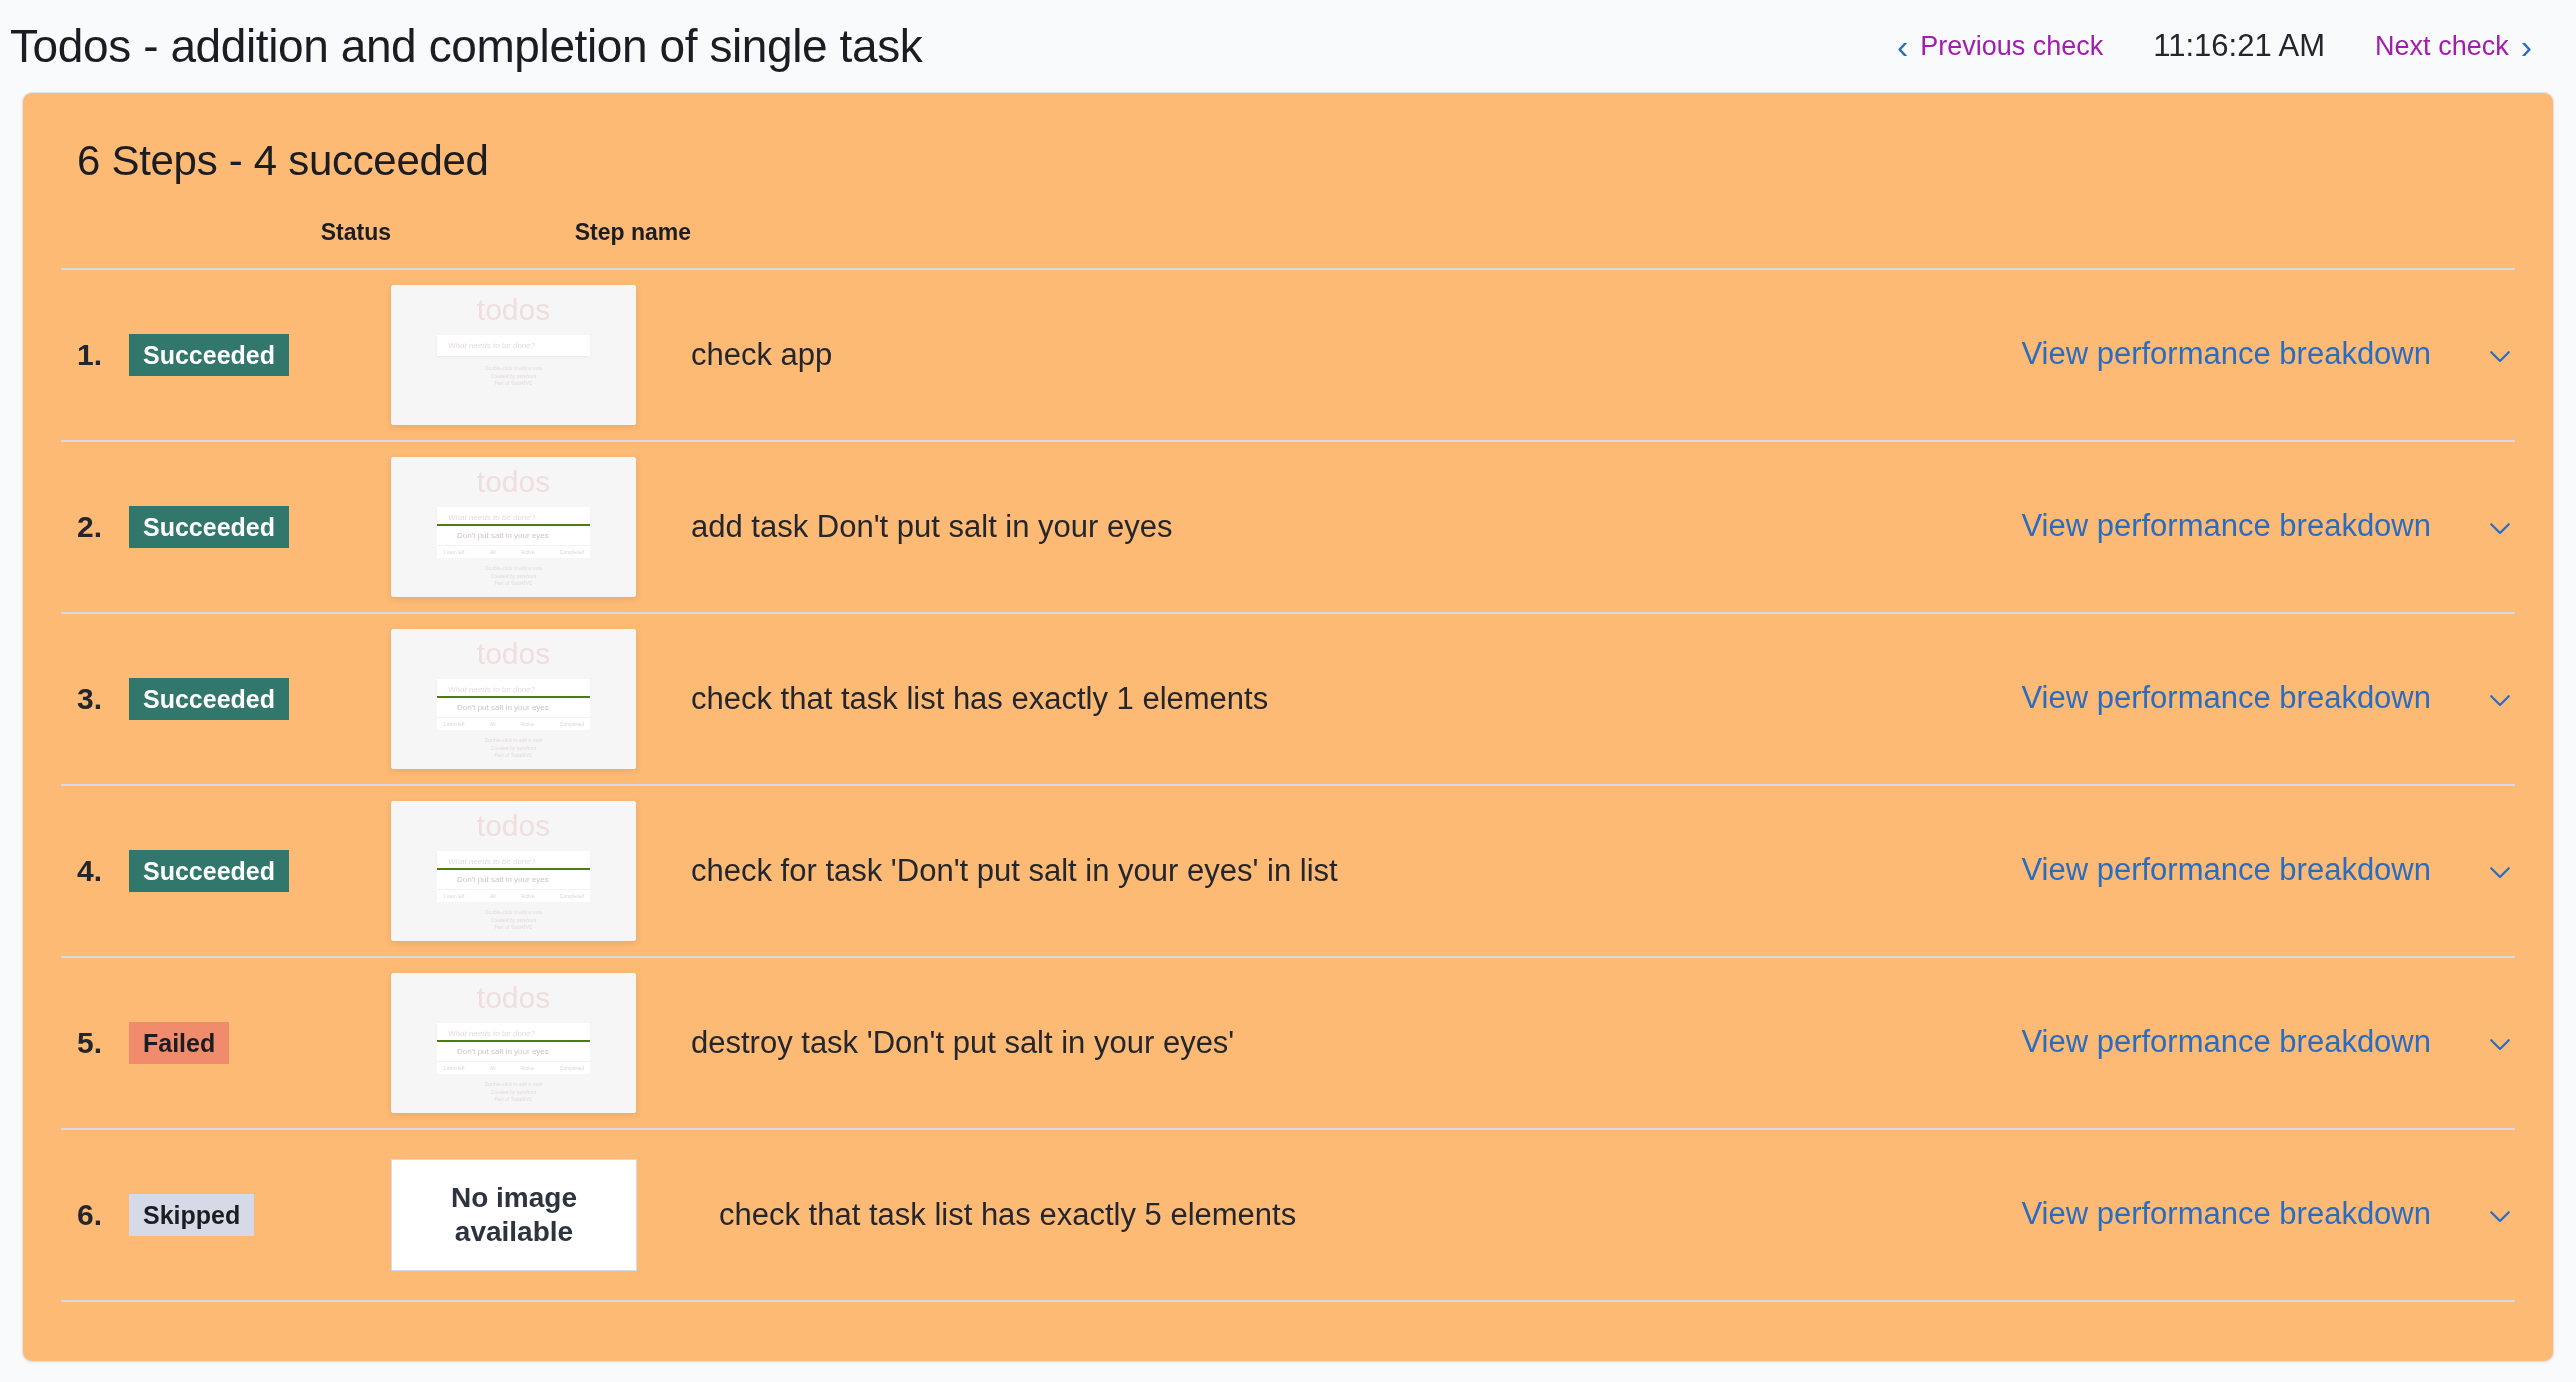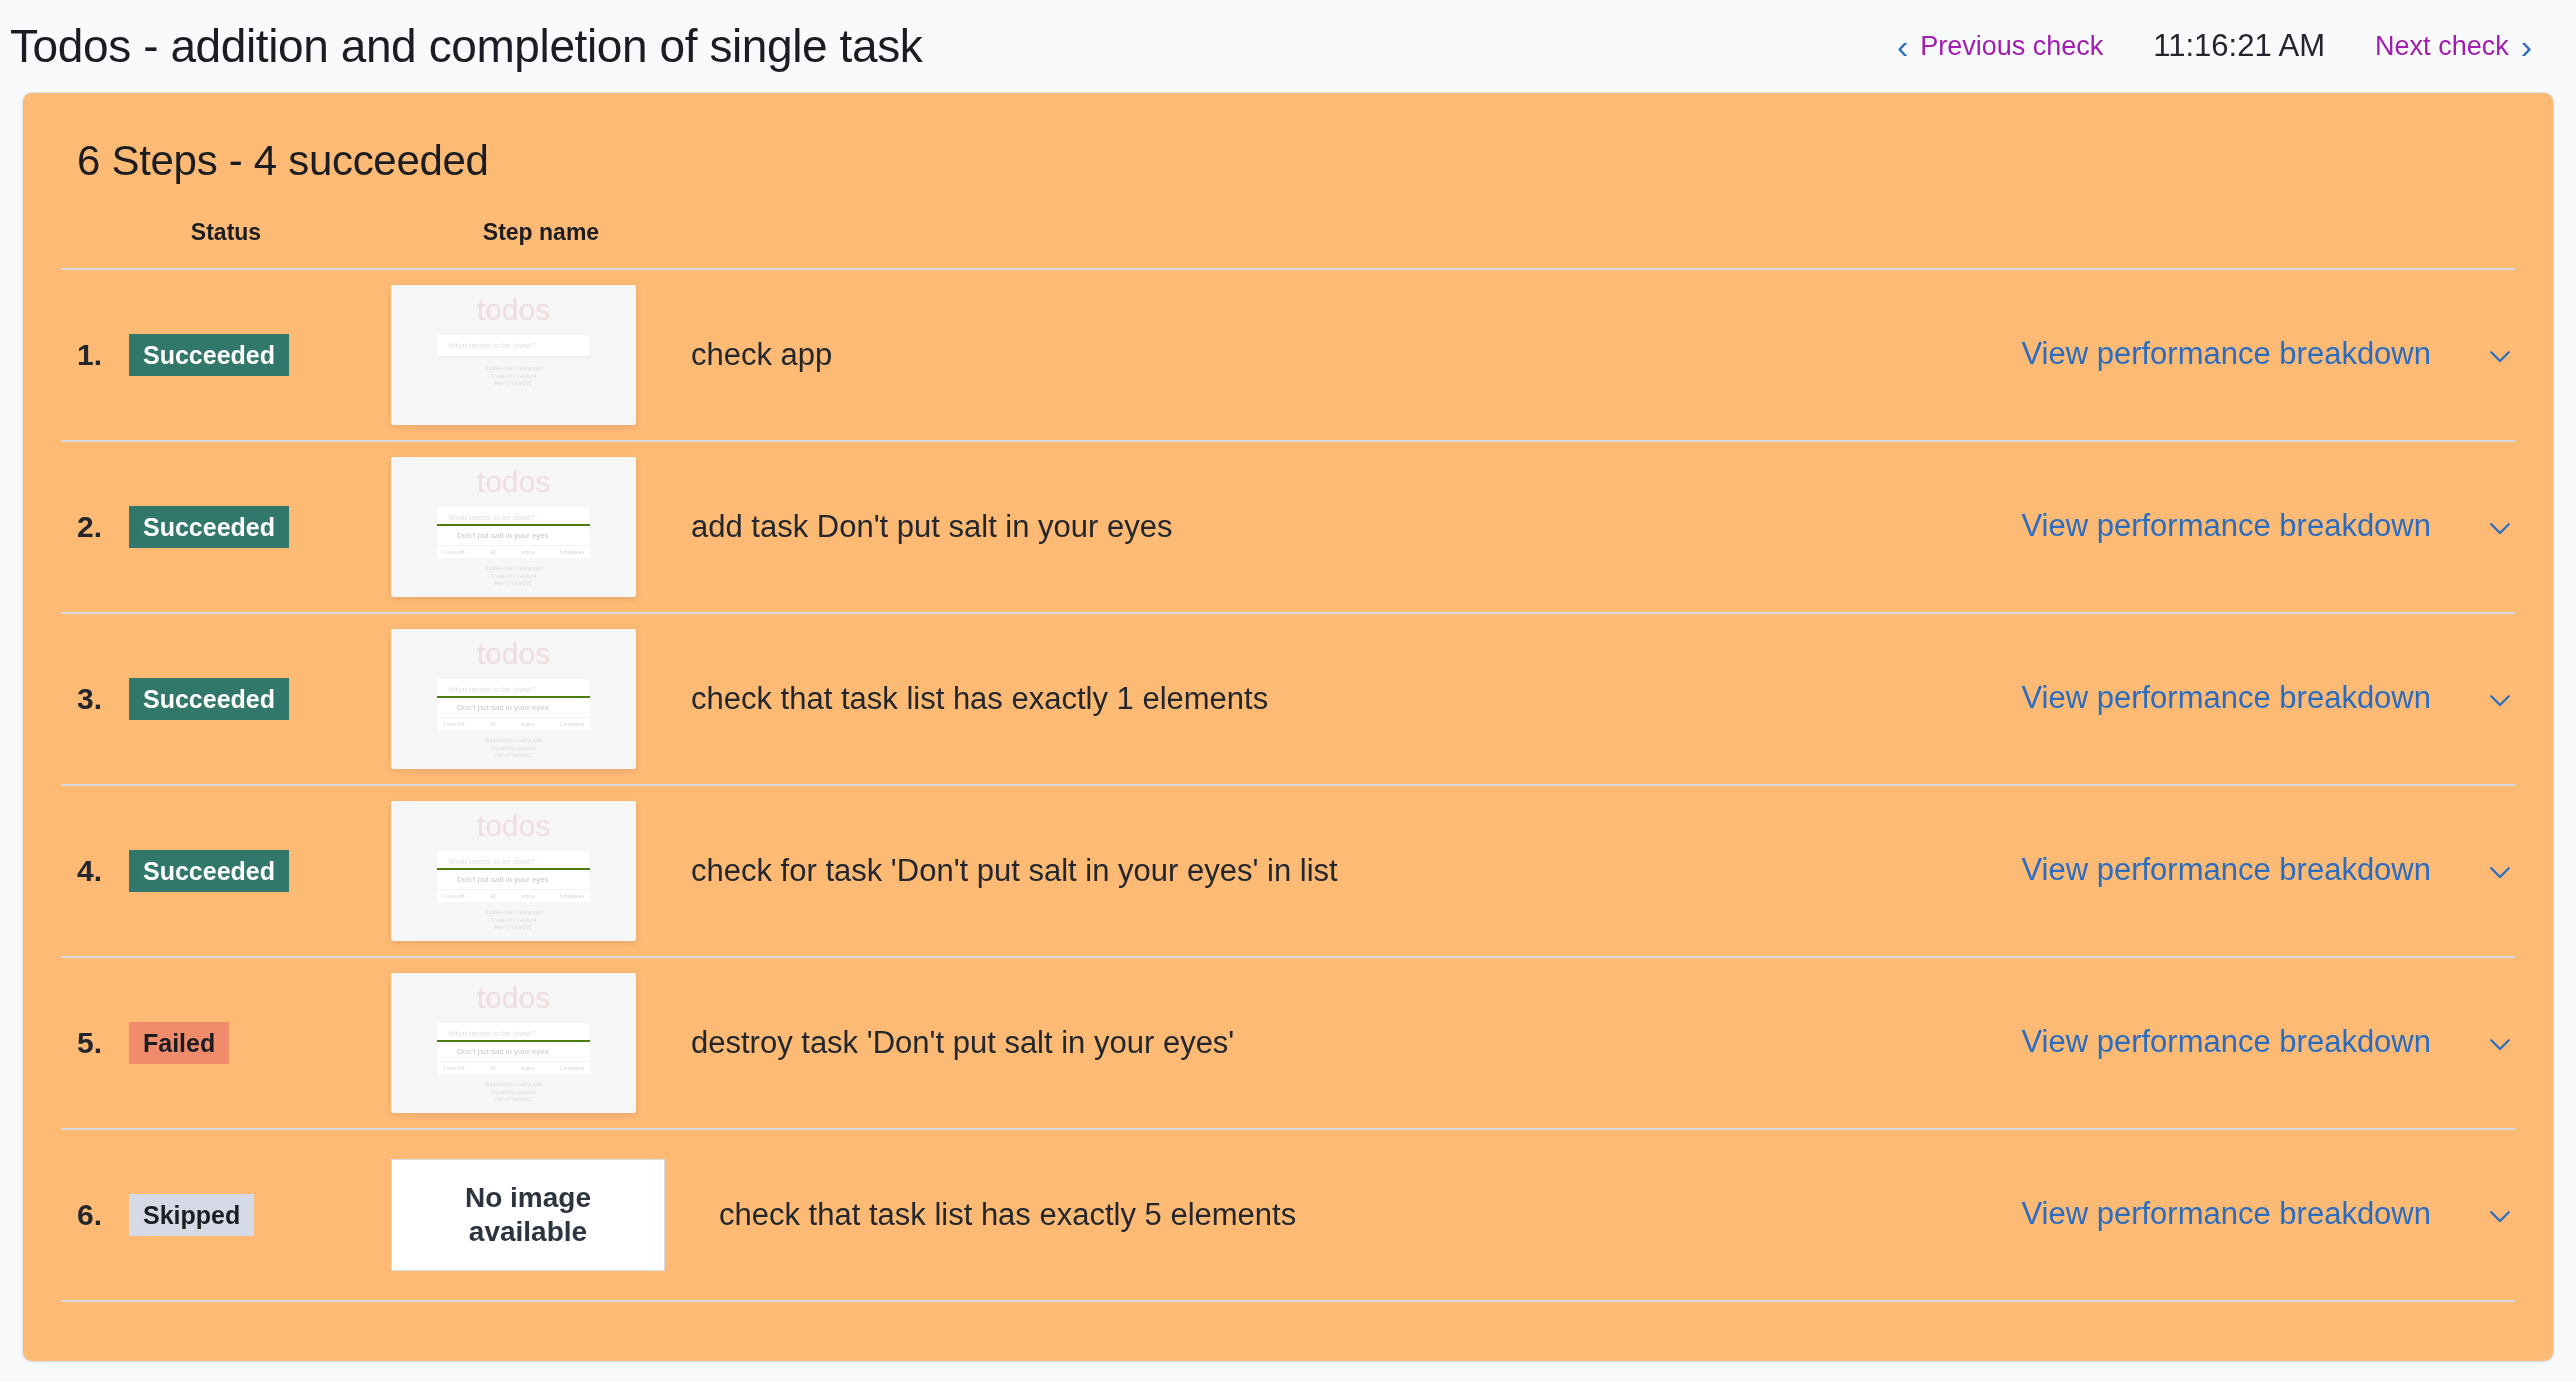--- a/index.html
+++ b/index.html
@@ -76,21 +76,21 @@
     letter-spacing: -0.3px;
   }
 
   
   table.steps {
     width: 100%;
     border-collapse: collapse;
     margin-top: 34px;
   }
   table.steps th {
-    text-align: center;
+    text-align: right;
     font-size: 23px;
     font-weight: bold;
     color: #1b1d23;
     padding: 0 0 22px 0;
     border-bottom: 2px solid #d6dae6;
   }
   th.col-status { width: 330px; padding-left: 16px; }
   th.col-stepname { width: 300px; }
   th.col-blank {}
   th.col-actions {}
@@ -203,21 +203,21 @@
     position: absolute;
     left: 0; right: 0;
     text-align: center;
     line-height: 1.5;
   }
   .thumb-credits div {
     font-size: 5px;
     color: #e3dcdc;
   }
   .thumb-noimage {
-    width: 274px;
+    width: 246px;
     height: 112px;
     border: 1px solid #d6dae6;
     background: #ffffff;
     display: flex;
     flex-direction: column;
     align-items: center;
     justify-content: center;
     font-size: 28px;
     font-weight: bold;
     color: #2e3340;

